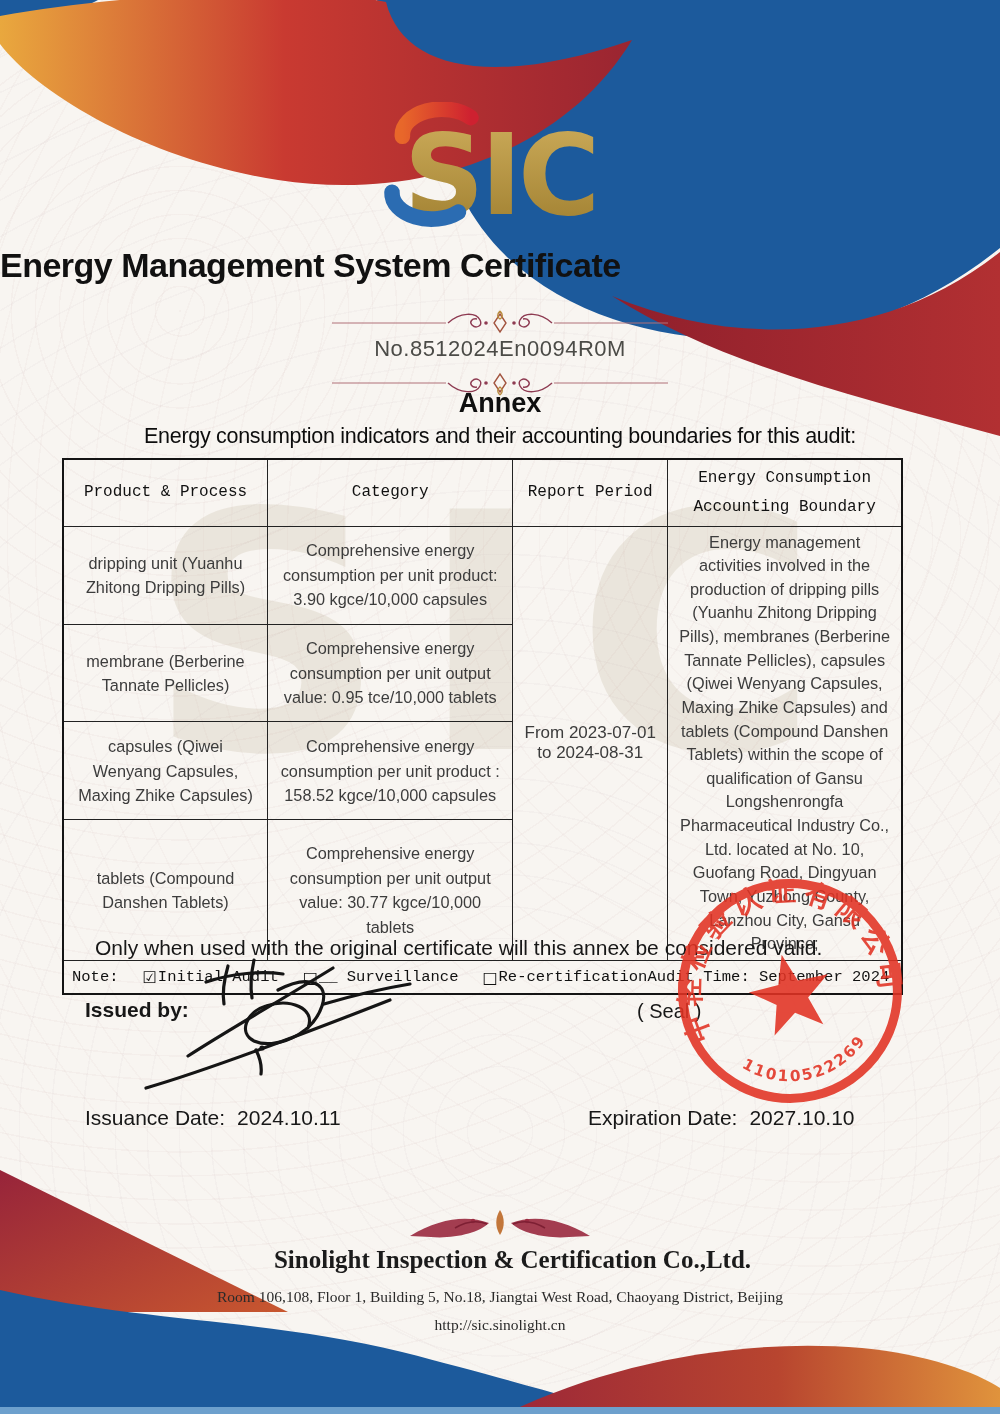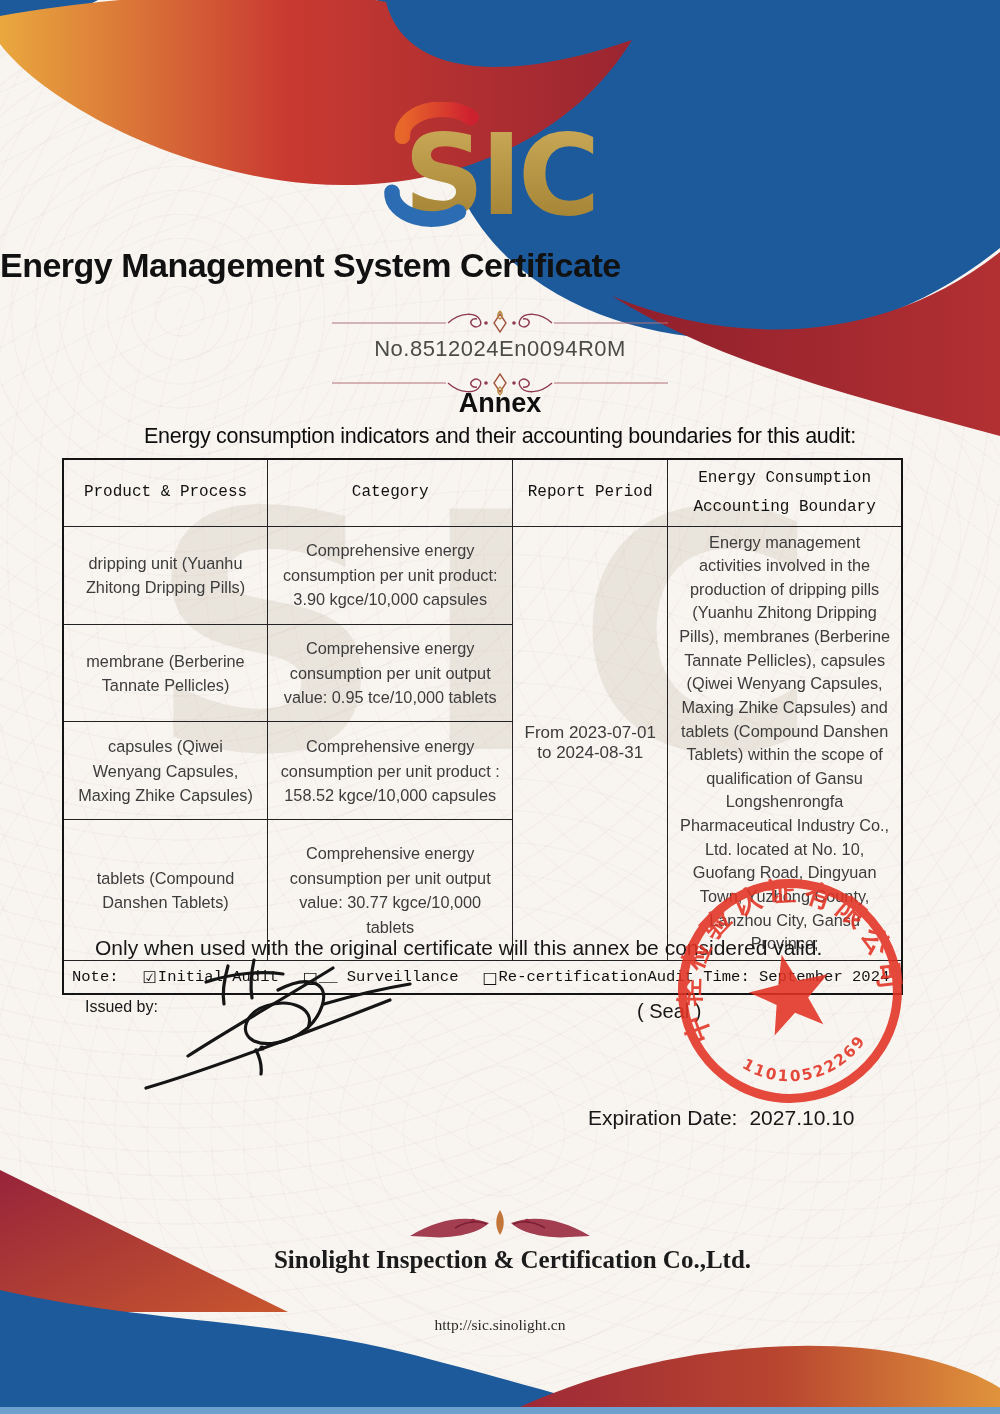--- a/index.html
+++ b/index.html
@@ -68,21 +68,21 @@
   .note-cell{font-size:15.5px;padding:4px 10px;}
   .note-flex{display:flex;align-items:center;white-space:nowrap;}
   .note-flex .opt{margin-left:24px;display:inline-flex;align-items:center;}
   .note-flex .opt:first-of-type{margin-left:16px;}
   .note-flex .cb{font-family:"DejaVu Sans",sans-serif;font-size:16px;margin-right:1px;}
   .note-flex .audit{margin-left:auto;padding-right:4px;font-family:Liberation Mono, monospace;}
   .validity{
     position:absolute;left:95px;top:936px;z-index:1;
     font-size:21px;color:#171717;
   }
-  .issued-label{position:absolute;left:85px;top:998px;z-index:1;font-size:16px;color:#171717;}
+  .issued-label{position:absolute;left:85px;top:998px;z-index:1;font-size:21px;color:#171717;font-weight:bold;}
   .seal-label{position:absolute;left:637px;top:1000px;z-index:1;font-size:20px;color:#171717;}
   .signature{position:absolute;left:128px;top:938px;z-index:3;}
   .stamp{position:absolute;left:673px;top:874px;width:234px;height:234px;z-index:4;opacity:0.88;transform:rotate(-13deg);}
   .date-left{position:absolute;left:85px;top:1106px;z-index:1;font-size:21px;color:#171717;}
   .date-right{position:absolute;left:588px;top:1106px;z-index:1;font-size:21px;color:#171717;}
   .date-val{margin-left:12px;}
   .footer-ornament{position:absolute;left:0;right:0;top:1206px;z-index:1;text-align:center;}
   .footer-company{
     position:absolute;left:0;right:0;top:1246px;z-index:1;text-align:center;
     font-family:"Liberation Serif","DejaVu Serif",serif;font-weight:bold;font-size:25px;color:#1b1b1b;padding-left:25px;
@@ -272,32 +272,36 @@
       <text font-family="DejaVu Sans, sans-serif" font-size="26" font-weight="bold" fill="#e23223" letter-spacing="6">
         <textPath href="#sealTopArc" startOffset="4">中轻检验认证有限公司</textPath>
       </text>
       <path id="sealBottomArc" d="M 48,168 A 85,85 0 0 0 172,168" fill="none"></path>
       <text font-family="DejaVu Sans, sans-serif" font-size="14.5" font-weight="bold" fill="#e23223" letter-spacing="2">
         <textPath href="#sealBottomArc" startOffset="2">1101052226988</textPath>
       </text>
     </svg>
   </div>
 
+  <div class="date-left">
+    <span>Issuance Date:</span><span class="date-val">2024.10.11</span>
+  </div>
   <div class="date-right">
     <span>Expiration Date:</span><span class="date-val">2027.10.10</span>
   </div>
 
   <div class="footer-ornament">
     <svg width="210" height="40" viewBox="0 0 210 40" aria-hidden="true">
       <path d="M 15,30 C 45,12 72,9 94,17 C 84,27 58,33 36,31 Z" fill="#9b2c42" opacity="0.92"></path>
       <path d="M 195,30 C 165,12 138,9 116,17 C 126,27 152,33 174,31 Z" fill="#9b2c42" opacity="0.92"></path>
       <path d="M 105,4 C 100,12 100,21 105,29 C 110,21 110,12 105,4 Z" fill="#c2763a"></path>
       <circle cx="78" cy="15" r="2.2" fill="#9b2c42"></circle>
       <circle cx="132" cy="15" r="2.2" fill="#9b2c42"></circle>
       <path d="M 60,22 C 70,16 82,14 92,18" stroke="#7d1f33" stroke-width="1.6" fill="none"></path>
       <path d="M 150,22 C 140,16 128,14 118,18" stroke="#7d1f33" stroke-width="1.6" fill="none"></path>
     </svg>
   </div>
 
   <div class="footer-company">Sinolight Inspection &amp; Certification Co.,Ltd.</div>
+  <div class="footer-address">Room 106,108, Floor 1, Building 5, No.18, Jiangtai West Road, Chaoyang District, Beijing</div>
   <div class="footer-url">http://sic.sinolight.cn</div>
 
 </div>
 
 </body></html>

